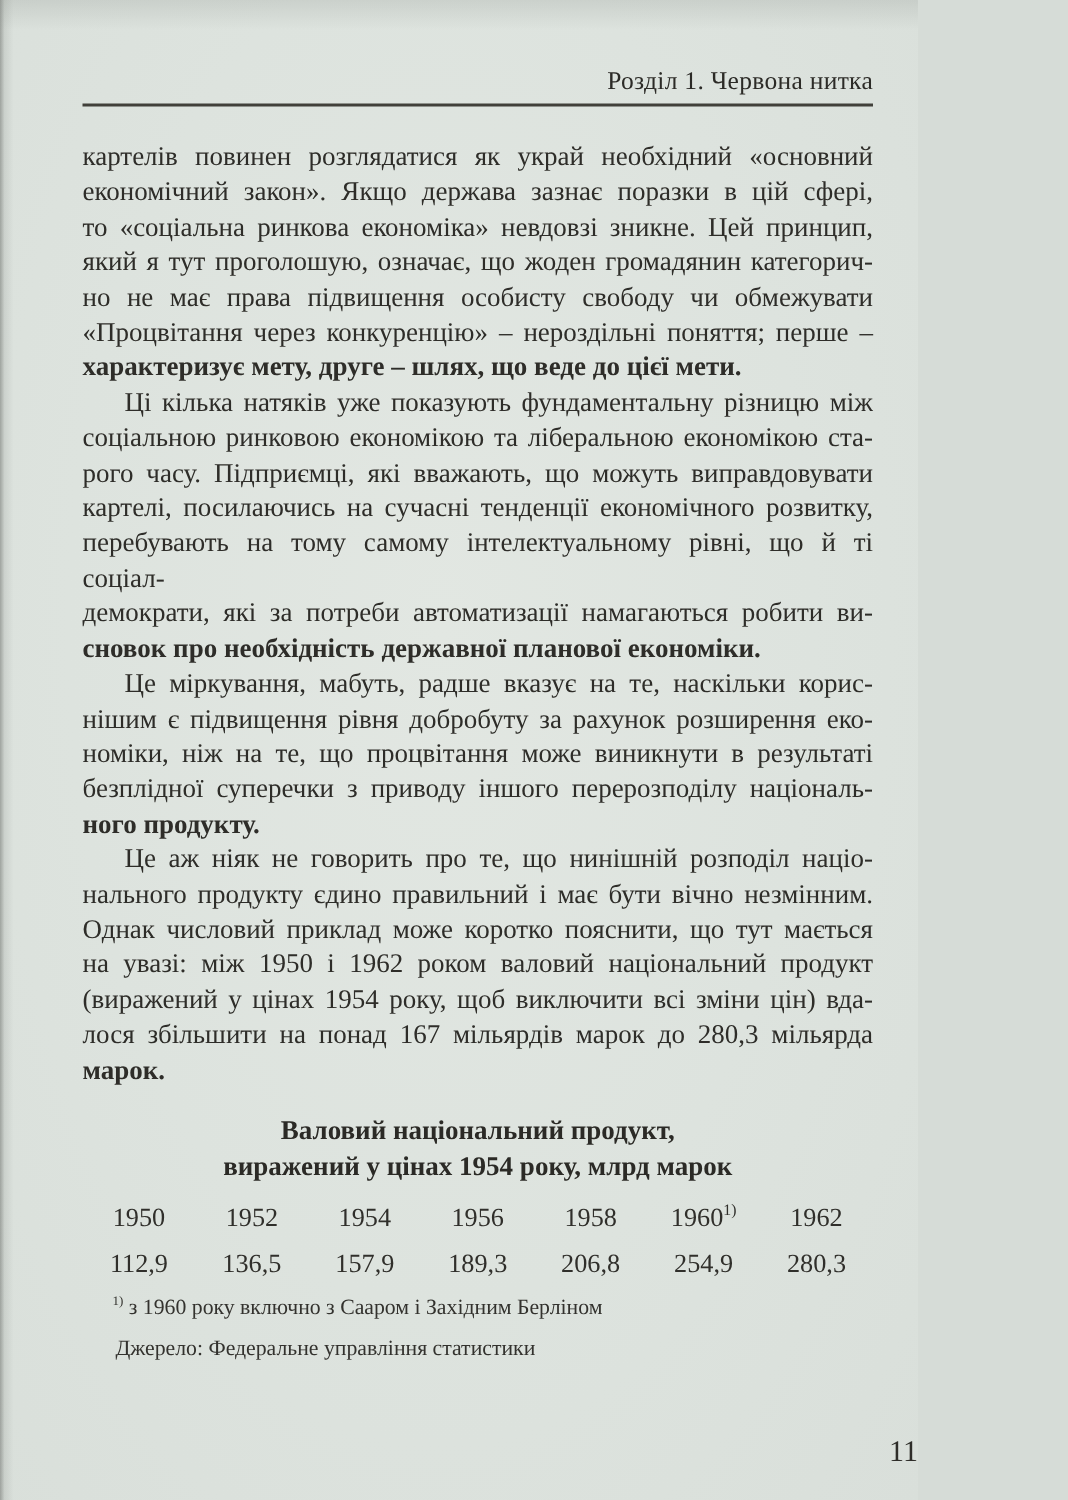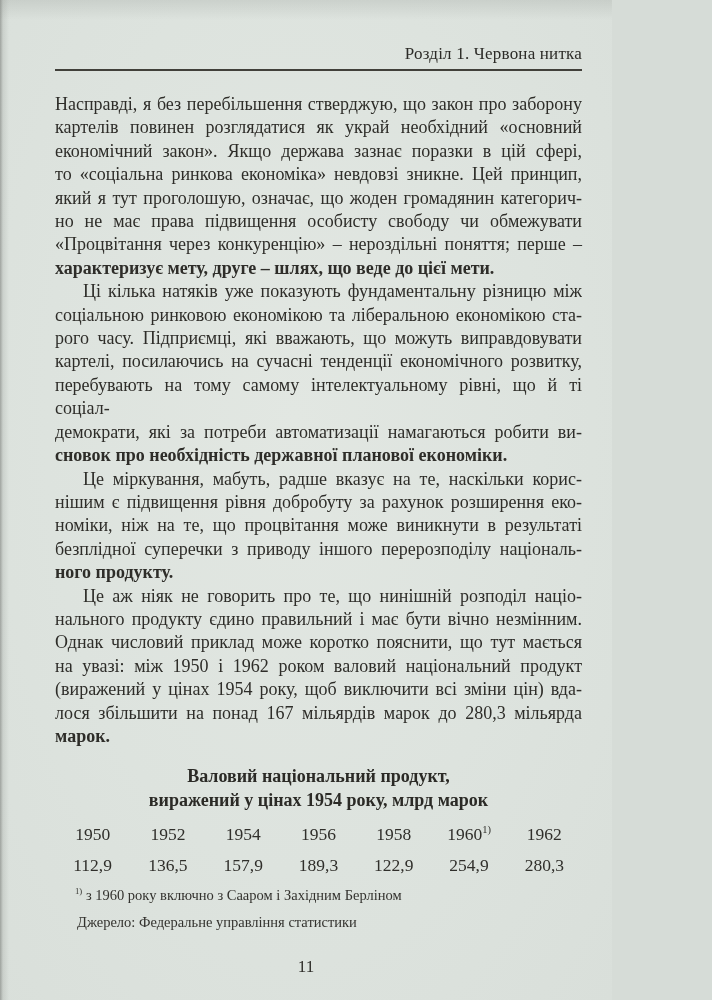--- a/index.html
+++ b/index.html
@@ -67,38 +67,37 @@
     line-height: 0;
   }
   
   .footnotes { margin-top: 10px; padding-left: 20px; font-size: 14.5px; color: #33322e; }
   .fn { line-height: 19px; }
   .fn + .fn { margin-top: 8px; padding-left: 2px; }
   
   .pageno {
     position: absolute;
     left: 0; right: 0; top: 957px;
-    text-align: center;
-    font-size: 17px;
+    text-align: right;
+    font-size: 20px;
     color: #2e2d29;
   }
 </style>
 </head>
 <body>
 
 <div class="page">
 
   <header>
     <div class="running-head">Розділ 1. Червона нитка</div>
     <div class="header-rule"></div>
   </header>
 
   <main class="body-text" id="body-text">
       <div class="para">
-        <div class="line">Насправді, я без перебільшення стверджую, що закон про заборону</div>
         <div class="line">картелів повинен розглядатися як украй необхідний «основний</div>
         <div class="line">економічний закон». Якщо держава зазнає поразки в цій сфері,</div>
         <div class="line">то «соціальна ринкова економіка» невдовзі зникне. Цей принцип,</div>
         <div class="line">який я тут проголошую, означає, що жоден громадянин категорич-</div>
         <div class="line">но не має права підвищення особисту свободу чи обмежувати</div>
         <div class="line">«Процвітання через конкуренцію» – нероздільні поняття; перше –</div>
         <div class="line last">характеризує мету, друге – шлях, що веде до цієї мети.</div>
       </div>
       <div class="para">
         <div class="line indent">Ці кілька натяків уже показують фундаментальну різницю між</div>
@@ -139,21 +138,21 @@
         <div class="cell"><span>1956</span></div>
         <div class="cell"><span>1958</span></div>
         <div class="cell"><span>1960</span><sup class="fn-mark">1)</sup></div>
         <div class="cell"><span>1962</span></div>
       </div>
     <div class="num-row values" id="values-row">
         <div class="cell">112,9</div>
         <div class="cell">136,5</div>
         <div class="cell">157,9</div>
         <div class="cell">189,3</div>
-        <div class="cell">122,9</div>
+        <div class="cell">206,8</div>
         <div class="cell">254,9</div>
         <div class="cell">280,3</div>
       </div>
     <div class="footnotes">
       <div class="fn"><sup class="fn-mark">1)</sup> <span>з 1960 року включно з Сааром і Західним Берліном</span></div>
       <div class="fn source">Джерело: Федеральне управління статистики</div>
     </div>
   </section>
 
   <footer class="pageno">11</footer>

